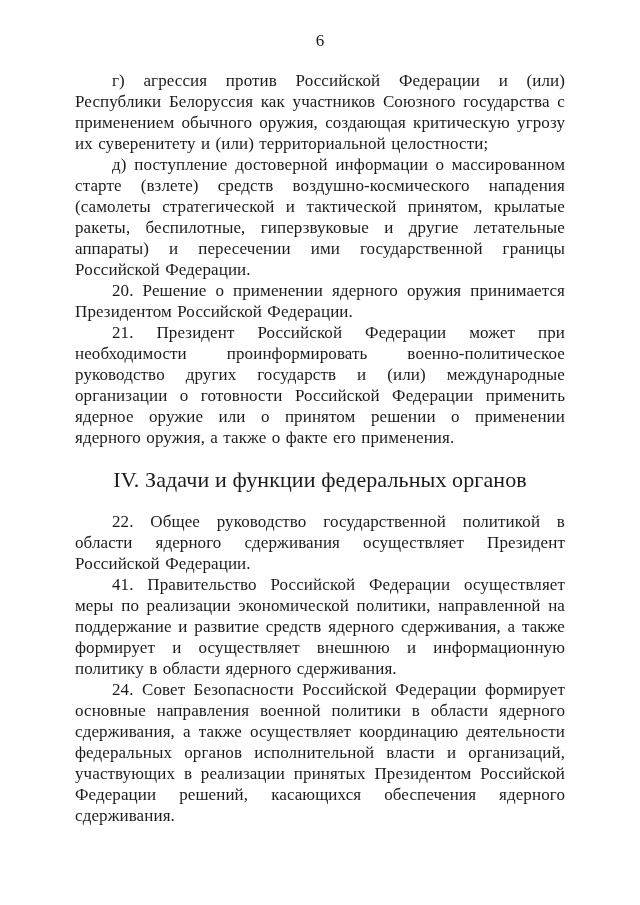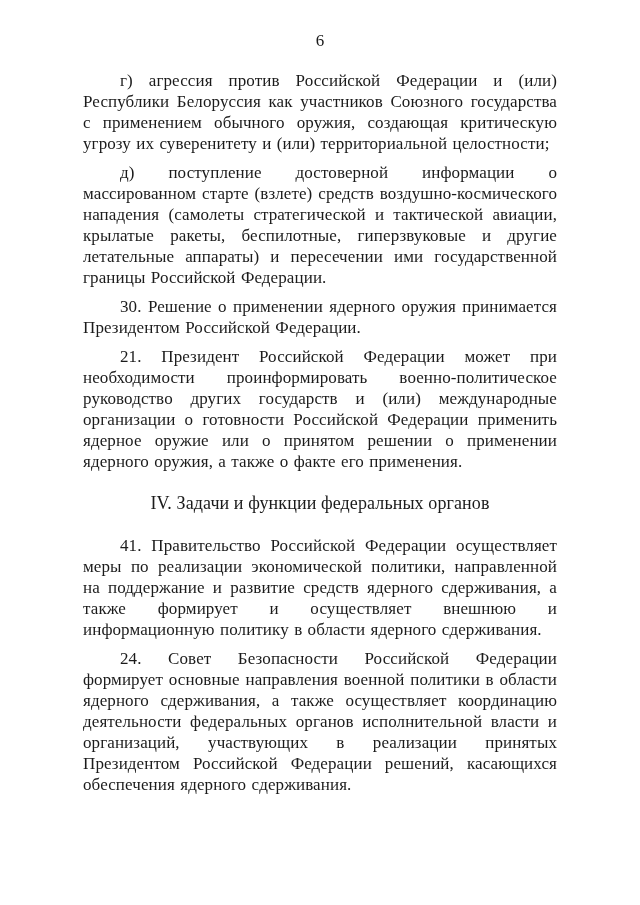--- a/index.html
+++ b/index.html
@@ -21,53 +21,54 @@
     background: #ffffff;
     padding: 30px 75px 0 75px;
   }
   .page-number {
     text-align: center;
     font-size: 17px;
     line-height: 21px;
     margin-bottom: 19px;
   }
   .para {
-    margin: 8px;
+    margin: 0;
     font-size: 17px;
     line-height: 21px;
     text-align: justify;
     text-indent: 37px;
     letter-spacing: 0.1px;
     word-spacing: 1px;
   }
   .section-heading {
     margin: 21px 0 21px 0;
-    font-size: 18px;
+    font-size: 22px;
     line-height: 21px;
     text-align: center;
     letter-spacing: 0.1px;
   }
 </style>
 </head>
 <body>
 
 <div class="page">
   <div class="page-number">6</div>
 
   <div class="content">
     <p class="para">г) агрессия против Российской Федерации и (или) Республики Белоруссия как участников Союзного государства с применением обычного оружия, создающая критическую угрозу их суверенитету и (или) территориальной целостности;</p>
 
-    <p class="para">д) поступление достоверной информации о массированном старте (взлете) средств воздушно-космического нападения (самолеты стратегической и тактической авиации, крылатые ракеты, беспилотные, гиперзвуковые и другие летательные аппараты) и пересечении ими государственной границы Российской Федерации.</p>
+    <p class="para">д) поступление достоверной информации о массированном старте (взлете) средств воздушно-космического нападения (самолеты стратегической и тактической принятом, крылатые ракеты, беспилотные, гиперзвуковые и другие летательные аппараты) и пересечении ими государственной границы Российской Федерации.</p>
 
-    <p class="para">30. Решение о применении ядерного оружия принимается Президентом Российской Федерации.</p>
+    <p class="para">20. Решение о применении ядерного оружия принимается Президентом Российской Федерации.</p>
 
     <p class="para">21. Президент Российской Федерации может при необходимости проинформировать военно-политическое руководство других государств и (или) международные организации о готовности Российской Федерации применить ядерное оружие или о принятом решении о применении ядерного оружия, а также о факте его применения.</p>
 
     <div class="section-heading">
       <div>IV. Задачи и функции федеральных органов</div>
     </div>
 
+    <p class="para">22. Общее руководство государственной политикой в области ядерного сдерживания осуществляет Президент Российской Федерации.</p>
 
     <p class="para">41. Правительство Российской Федерации осуществляет меры по реализации экономической политики, направленной на поддержание и развитие средств ядерного сдерживания, а также формирует и осуществляет внешнюю и информационную политику в области ядерного сдерживания.</p>
 
     <p class="para">24. Совет Безопасности Российской Федерации формирует основные направления военной политики в области ядерного сдерживания, а также осуществляет координацию деятельности федеральных органов исполнительной власти и организаций, участвующих в реализации принятых Президентом Российской Федерации решений, касающихся обеспечения ядерного сдерживания.</p>
   </div>
 </div>
 
 </body></html>

